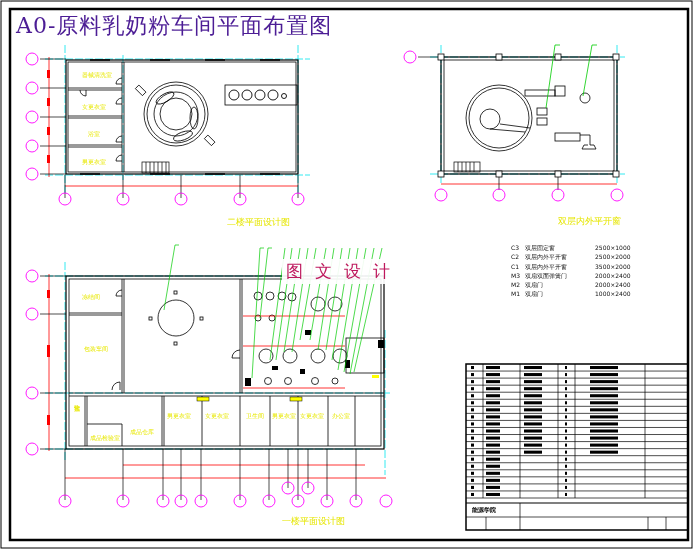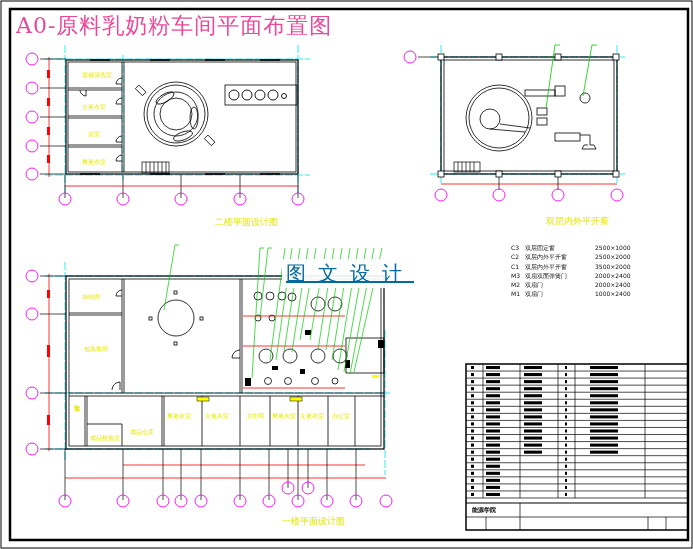--- a/index.html
+++ b/index.html
@@ -1,21 +1,21 @@
 <!DOCTYPE html>
 <html><head>
 <meta charset="utf-8">
 <style>
   html,body{margin:0;padding:0;background:#fff;}
   body{width:693px;height:549px;position:relative;overflow:hidden;font-family:"DejaVu Sans",sans-serif;}
   #sheet{position:absolute;left:0;top:0;width:693px;height:549px;}
-  .title{position:absolute;left:16px;top:11px;font-family:"DejaVu Serif",serif;font-size:22px;color:#ec4899;letter-spacing:1px;white-space:nowrap;}
-  .wm{position:absolute;left:282px;top:259px;font-family:"DejaVu Serif",serif;font-size:20px;color:#0369a1;letter-spacing:12px;background:rgba(255,255,255,0.92);padding:1px 4px;white-space:nowrap;text-decoration:underline;}
+  .title{position:absolute;left:16px;top:11px;font-family:"DejaVu Serif",serif;font-size:22px;color:#4c1d95;letter-spacing:1px;white-space:nowrap;}
+  .wm{position:absolute;left:282px;top:259px;font-family:"DejaVu Serif",serif;font-size:17px;color:#be185d;letter-spacing:12px;background:rgba(255,255,255,0.92);padding:1px 4px;white-space:nowrap;}
   .lbl{position:absolute;font-size:6px;color:#e8e800;white-space:nowrap;}
-  .cap{position:absolute;font-size:9px;color:#e6e600;white-space:nowrap;}
+  .cap{position:absolute;font-size:9px;color:#e6e600;white-space:nowrap;margin-left:12px;}
   .leg{position:absolute;left:511px;top:244px;font-size:6px;color:#111;}
   .leg div{height:9.3px;white-space:nowrap;}
   .leg span{display:inline-block;}
   .leg .c{width:14px;}.leg .d{width:70px;}
 </style>
 </head>
 <body>
 
 <svg id="sheet" width="693" height="549" viewBox="0 0 693 549">
 
@@ -460,21 +460,21 @@
 
 <div class="title">A0-原料乳奶粉车间平面布置图</div>
 <div class="wm">图文设计</div>
 
 <div class="lbl" style="left:82px;top:71px">器械清洗室</div>
 <div class="lbl" style="left:82px;top:103px">女更衣室</div>
 <div class="lbl" style="left:88px;top:130px">浴室</div>
 <div class="lbl" style="left:82px;top:158px">男更衣室</div>
 <div class="cap" style="left:215px;top:216px">二楼平面设计图</div>
 <div class="cap" style="left:546px;top:215px">双层内外平开窗</div>
-<div class="cap" style="left:282px;top:515px">一楼平面设计图</div>
+<div class="cap" style="left:270px;top:515px">一楼平面设计图</div>
 
 <div class="lbl" style="left:82px;top:293px">冻结间</div>
 <div class="lbl" style="left:84px;top:345px">包装车间</div>
 <div class="lbl" style="left:72px;top:400px;writing-mode:vertical-rl">化验室</div>
 <div class="lbl" style="left:90px;top:434px">成品检验室</div>
 <div class="lbl" style="left:130px;top:428px">成品仓库</div>
 <div class="lbl" style="left:167px;top:412px">男更衣室</div>
 <div class="lbl" style="left:205px;top:412px">女更衣室</div>
 <div class="lbl" style="left:246px;top:412px">卫生间</div>
 <div class="lbl" style="left:272px;top:412px">男更衣室</div>

